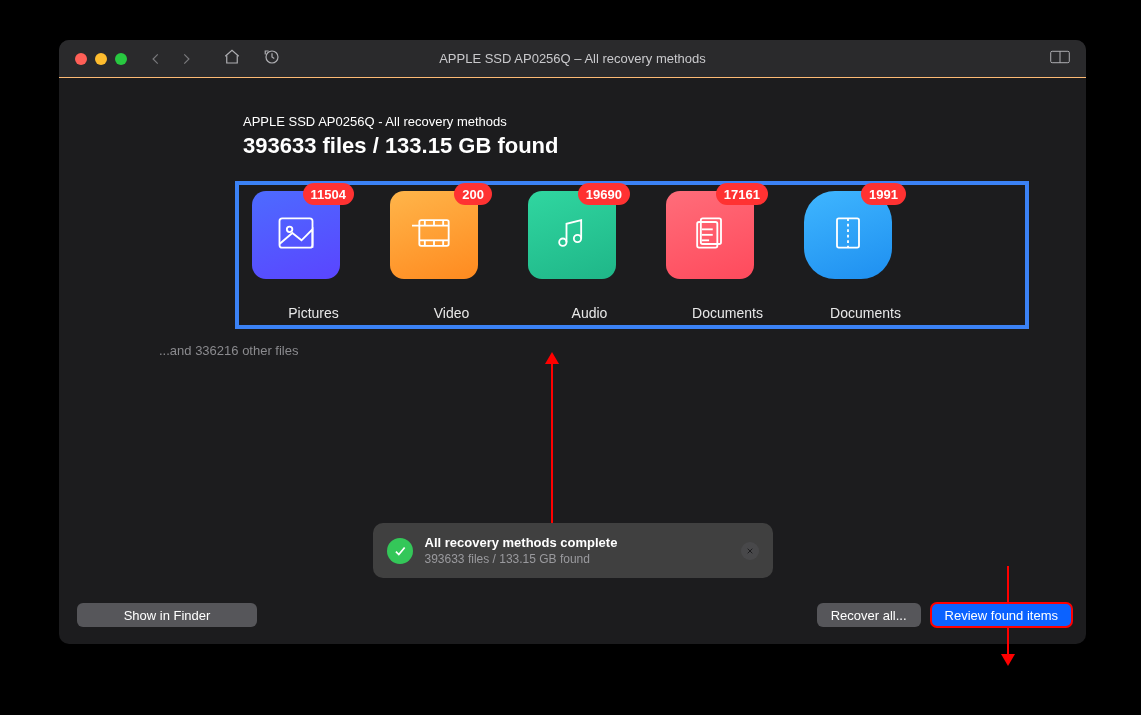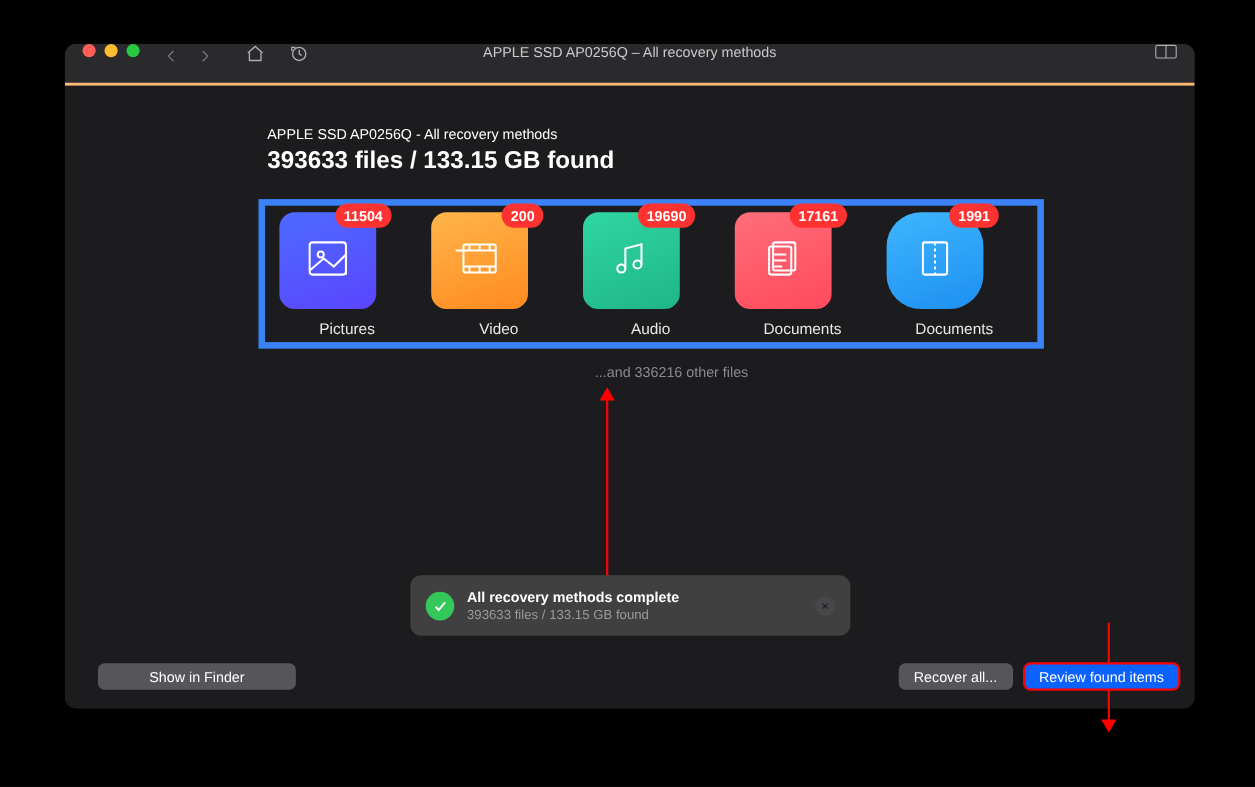--- a/index.html
+++ b/index.html
@@ -3,23 +3,23 @@
 <meta charset="utf-8">
 <style>
   * { box-sizing: border-box; margin: 0; padding: 0; }
   html, body { width: 1141px; height: 715px; background: #000; font-family: -apple-system, BlinkMacSystemFont, "Segoe UI", Helvetica, Arial, sans-serif; color: #e8e8e8; overflow: hidden; }
   .window {
     position: absolute; left: 59px; top: 40px; width: 1027px; height: 604px;
     background: #1c1c1e; border-radius: 10px; box-shadow: 0 10px 40px rgba(0,0,0,0.8);
     display: flex; flex-direction: column;
   }
   .titlebar {
-    height: 38px; display: flex; padding: 0 16px; position: relative;
+    height: 38px; display: flex; align-items: center; padding: 0 16px; position: relative;
     background: #2a2a2c; border-top-left-radius: 10px; border-top-right-radius: 10px;
-    border-bottom: 3px solid #fdba74;
+    border-bottom: 1px solid #fdba74;
   }
   .traffic { display: flex; gap: 8px; }
   .traffic span { width: 12px; height: 12px; border-radius: 50%; display: inline-block; }
   .tred { background:#ff5f57; } .tyel { background:#febc2e; } .tgrn { background:#28c840; }
   .nav-btns { display: flex; gap: 8px; margin-left: 18px; }
   .nav-btn {
     width: 22px; height: 22px; display:flex; align-items:center; justify-content:center;
     color:#7a7a7d;
   }
   .nav-btn svg { width: 14px; height: 14px; stroke: currentColor; fill: none; stroke-width: 2; }
@@ -28,42 +28,42 @@
   .title-text { position:absolute; left:0; right:0; text-align:center; font-size:13px; color:#c9c9cc; pointer-events:none; }
   .reader-icon { margin-left:auto; color:#aeaeb2; }
   .reader-icon svg { width:20px; height:14px; stroke:currentColor; fill:none; stroke-width:1.4; }
 
   .content { flex:1; position:relative; padding: 0 24px; }
   .header-block { margin-left: 160px; margin-top: 36px; }
   .subtitle { font-size: 13px; color: #ffffff; margin-bottom: 4px; }
   .headline { font-size: 22px; font-weight: 700; color: #fff; }
 
   .cat-row-wrap {
-    margin-left: 152px; margin-top: 22px; width: 714px;
-    border: 6px solid #3b82f6; padding: 6px 8px 4px 8px;
+    margin-left: 152px; margin-top: 22px; width: 794px;
+    border: 4px solid #3b82f6; padding: 6px 8px 4px 8px;
   }
   .cat-row { display:flex; gap: 40px; justify-content: flex-start; }
   .cat { display:flex; flex-direction:column; align-items:center; width: 98px; position:relative; cursor:pointer; }
   .tile {
     width: 88px; height: 88px; border-radius: 14px; position:relative;
     display:flex; align-items:center; justify-content:center;
   }
   .tile svg { width:44px; height:44px; stroke:#fff; fill:none; stroke-width:2; }
   .badge {
     position:absolute; top:-8px; right:-14px; min-width:36px; height:22px; padding:0 8px;
     background:#ff3232; color:#fff; border-radius:12px; font-size:13px; font-weight:600;
     display:flex; align-items:center; justify-content:center;
   }
-  .cat-label { margin-top:10px; font-size:14px; color:#e8e8e8;padding-left:35px; }
+  .cat-label { margin-top:26px; font-size:14px; color:#e8e8e8;padding-left:35px; }
   .t-pic { background: linear-gradient(160deg,#4d6bff,#5a45ff); }
   .t-vid { background: linear-gradient(160deg,#ffb54a,#ff8a1f); }
   .t-aud { background: linear-gradient(160deg,#30d6a0,#1fb688); }
   .t-doc { background: linear-gradient(160deg,#ff6d7a,#ff4a5c); }
   .t-arc { background: linear-gradient(160deg,#3fb6ff,#1e8ff0); border-radius: 31px; }
-  .other-files { margin-left:76px; margin-top:14px; font-size:13px; color:#8a8a8e;text-align:center; }
+  .other-files { margin-left:76px; margin-top:14px; font-size:13px; color:#8a8a8e; }
 
   .arrow-up {
     position:absolute; left: 492px; top: 284px; width: 2px; height: 170px; background:#ff0000;
   }
   .arrow-up::before {
     content:""; position:absolute; top:-10px; left:-6px; width:0; height:0;
     border-left:7px solid transparent; border-right:7px solid transparent; border-bottom:12px solid #ff0000;
   }
   .arrow-down {
     position:absolute; left: 948px; top: 488px; width: 2px; height: 90px; background:#ff0000;
@@ -84,21 +84,21 @@
   .check svg { width:14px; height:14px; stroke:#fff; stroke-width:3; fill:none; }
   .toast-text .t-title { font-size:13px; font-weight:600; color:#fff; }
   .toast-text .t-sub { font-size:12px; color:#9a9a9e; margin-top:2px; }
   .toast-close {
     margin-left:auto; width:18px; height:18px; border-radius:50%; background:#48484a;
     display:flex; align-items:center; justify-content:center; cursor:pointer; color:#1c1c1e;
   }
   .toast-close svg { width:8px; height:8px; stroke:#1c1c1e; stroke-width:3; }
 
   .footer {
-    position:absolute; left:16px; right:0; bottom:0; height:48px; display:flex; align-items:center;
+    position:absolute; left:4px; right:0; bottom:0; height:48px; display:flex; align-items:center;
     padding: 0 14px 10px 14px; gap:10px;
   }
   .btn {
     height:24px; padding:0 14px; border-radius:6px; font-size:13px; display:flex; align-items:center; justify-content:center;
     background:#56565a; color:#fff; border:none; cursor:pointer;
   }
   .btn-finder { width:180px; background:#56565a; }
   .spacer { flex:1; }
   .btn-primary { background:#0b62ff; }
   .hl-red { outline:2px solid #ff0000; outline-offset:-1px; }

